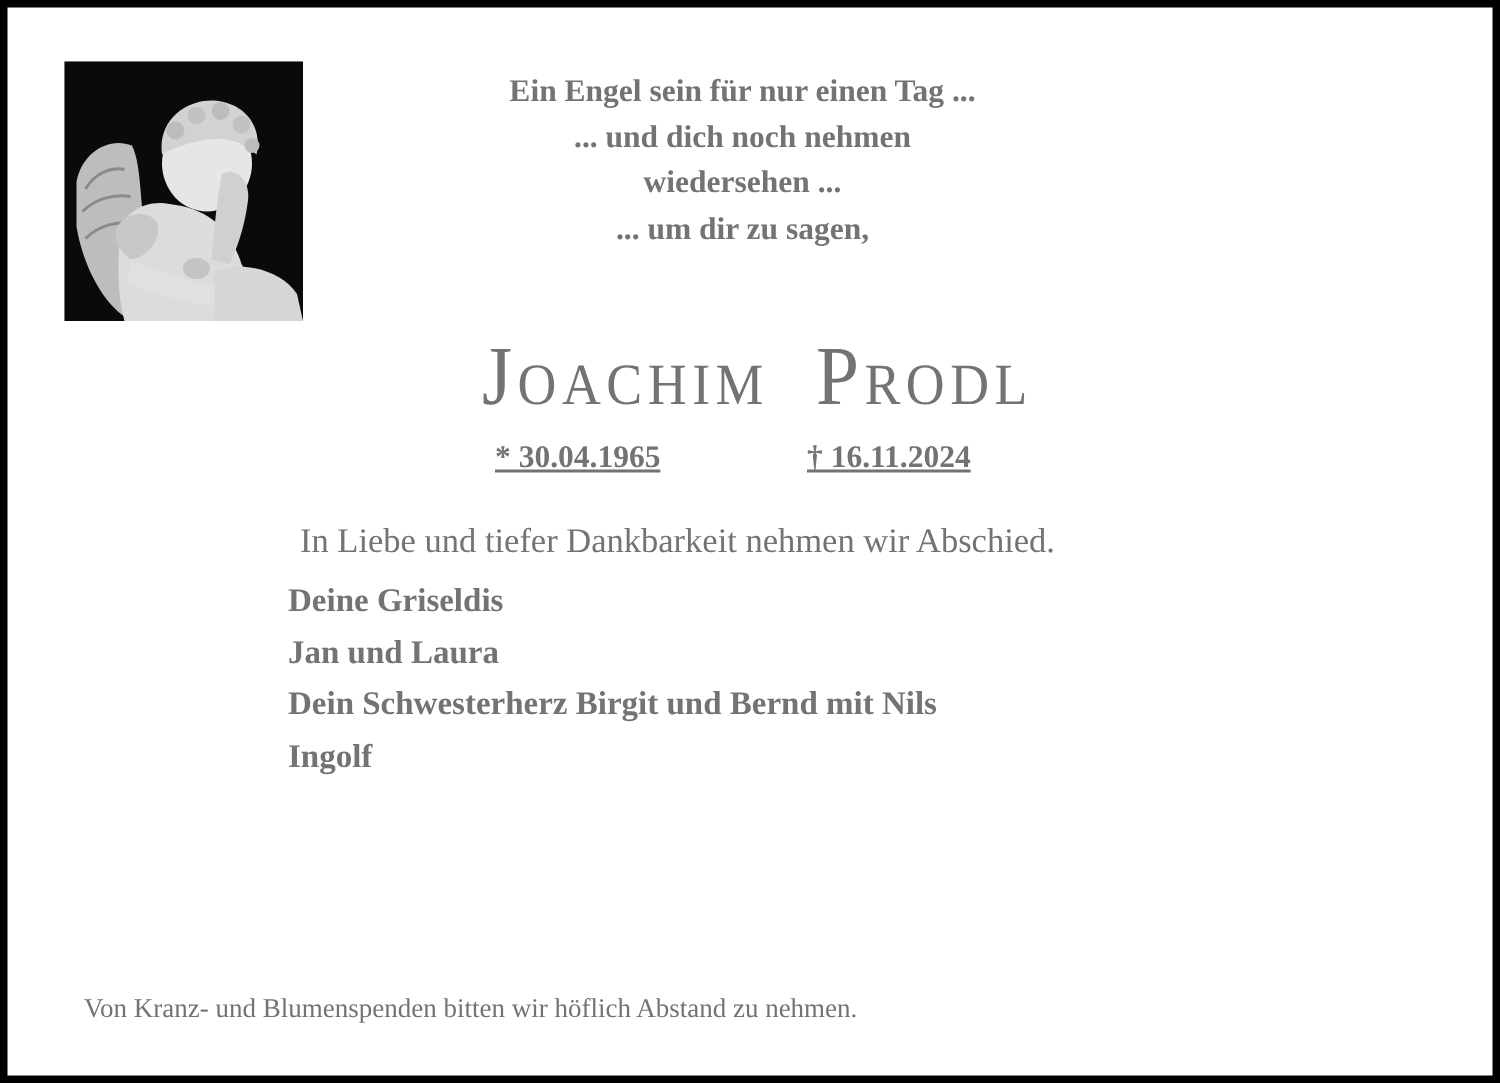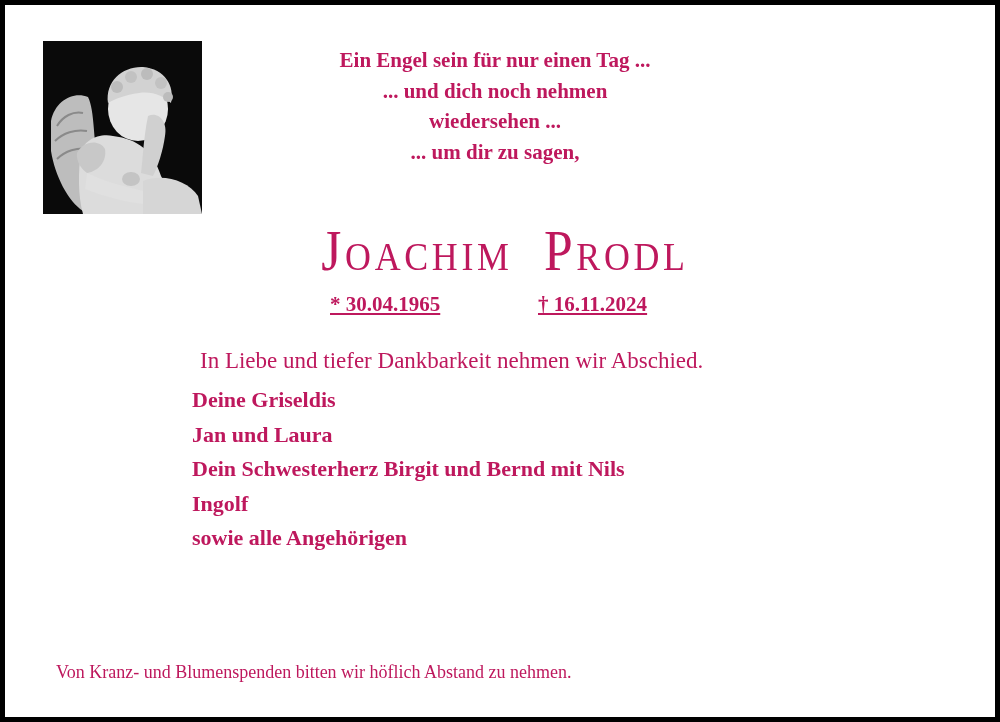--- a/index.html
+++ b/index.html
@@ -4,21 +4,21 @@
 <style>
   html, body { margin: 0; padding: 0; background: #ffffff; }
   body { width: 1000px; height: 722px; overflow: hidden; }
   .frame {
     position: absolute; left: 0; top: 0;
     width: 1000px; height: 722px;
     box-sizing: border-box;
     border: 5px solid #000000;
     background: #ffffff;
     font-family: "Liberation Serif", "DejaVu Serif", serif;
-    color: #be185d;
+    color: #737373;
   }
   .photo {
     position: absolute; left: 38px; top: 36px;
     width: 159px; height: 173px;
     background: #0a0a0a;
     overflow: hidden;
   }
   .photo svg { display: block; }
   .poem {
     position: absolute; left: 240px; top: 40px; width: 500px;
@@ -104,18 +104,17 @@
   <div class="dates birth">* 30.04.1965</div>
   <div class="dates death">† 16.11.2024</div>
 
   <div class="farewell">In Liebe und tiefer Dankbarkeit nehmen wir Abschied.</div>
 
   <div class="mourners">
     <div>Deine Griseldis</div>
     <div>Jan und Laura</div>
     <div>Dein Schwesterherz Birgit und Bernd mit Nils</div>
     <div>Ingolf</div>
-    <div>sowie alle Angehörigen</div>
   </div>
 
 
   <div class="note">Von Kranz- und Blumenspenden bitten wir höflich Abstand zu nehmen.</div>
 </div>
 
 </body></html>

